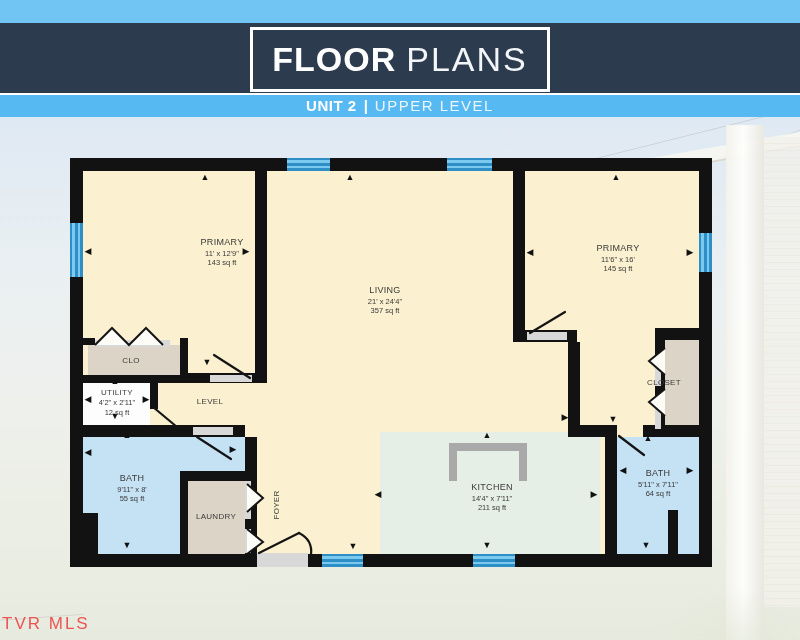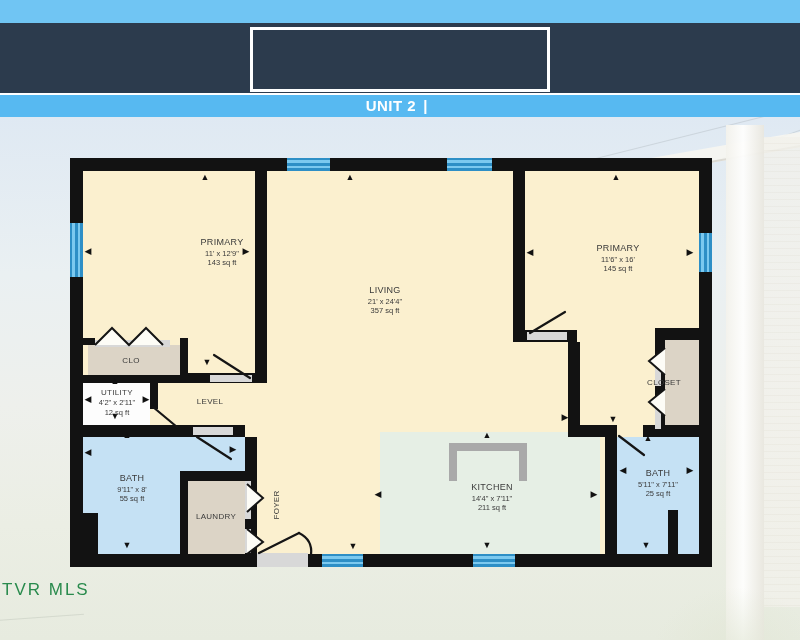--- a/index.html
+++ b/index.html
@@ -47,42 +47,45 @@
   .doors-svg{position:absolute;left:-13px;top:-13px;z-index:4;}
   .counter{position:absolute;left:366px;top:272px;width:78px;height:38px;box-sizing:border-box;
     border:8px solid #a9a9a9;border-bottom:none;z-index:3;}
   .arw{position:absolute;z-index:6;font-size:9px;color:#111;transform:translate(-50%,-50%);line-height:1;}
   .rlabel{position:absolute;z-index:6;text-align:center;color:#3a3a3a;transform:translate(-50%,-50%);
     white-space:nowrap;line-height:1.3;}
   .rlabel .rname{font-size:9px;letter-spacing:.3px;}
   .rlabel .rdim,.rlabel .rarea{font-size:7.5px;}
   .rlabel.small .rname{font-size:8px;}
   .rlabel.vert{transform:translate(-50%,-50%) rotate(-90deg);}
-  .watermark{left:2px;top:580px;z-index:7;font-size:17px;color:#15803d;letter-spacing:2px;opacity:.9;}
+  .watermark{left:2px;top:614px;z-index:7;font-size:17px;color:#ef4444;letter-spacing:2px;opacity:.9;}
 </style>
 </head>
 <body>
 
 <div class="abs photo">
   <div class="abs cable" style="left:490px;top:30px;transform:rotate(-14deg);"></div>
   <div class="abs cable" style="left:520px;top:60px;transform:rotate(-20deg);"></div>
   <div class="abs roof-edge"></div>
   <div class="abs house-post"></div>
   <div class="abs house-siding"></div>
   <div class="abs tree-blob"></div>
   <div class="abs grass-line"></div>
 </div>
 <div class="abs sky-strip"></div>
 
 <div class="abs navy-band"></div>
 <div class="abs title-box">
+  <span class="title-bold">FLOOR</span>
+  <span class="title-light">PLANS</span>
 </div>
 <div class="abs ribbon">
   <span class="rb-unit">UNIT 2</span>
   <span class="rb-div">|</span>
+  <span class="rb-level">UPPER LEVEL</span>
 </div>
 
 <div class="abs plan">
 
   <div class="fill" style="left:5px;top:174px;width:92px;height:32px;background:#dcd4c6;"></div>
   <div class="fill" style="left:0;top:212px;width:67px;height:42px;background:#fdfdfd;"></div>
   <div class="fill" style="left:0;top:266px;width:162px;height:117px;background:#c5e1f4;"></div>
   <div class="fill" style="left:105px;top:310px;width:57px;height:73px;background:#dcd4c6;"></div>
   <div class="fill" style="left:534px;top:266px;width:82px;height:117px;background:#c5e1f4;"></div>
   <div class="fill" style="left:297px;top:261px;width:220px;height:122px;background:#e6efe5;"></div>
@@ -196,21 +199,21 @@
     <div class="rarea">211 sq ft</div>
   </div>
   <div class="rlabel" style="left:49px;top:318px;">
     <div class="rname">BATH</div>
     <div class="rdim">9'11" x 8'</div>
     <div class="rarea">55 sq ft</div>
   </div>
   <div class="rlabel" style="left:575px;top:313px;">
     <div class="rname">BATH</div>
     <div class="rdim">5'11" x 7'11"</div>
-    <div class="rarea">25 sq ft</div>
+    <div class="rarea">64 sq ft</div>
   </div>
   <div class="rlabel small" style="left:34px;top:232px;">
     <div class="rname">UTILITY</div>
     <div class="rdim">4'2" x 2'11"</div>
     <div class="rarea">12 sq ft</div>
   </div>
   <div class="rlabel small" style="left:48px;top:190px;">
     <div class="rname">CLO</div>
   </div>
   <div class="rlabel small" style="left:127px;top:231px;">

